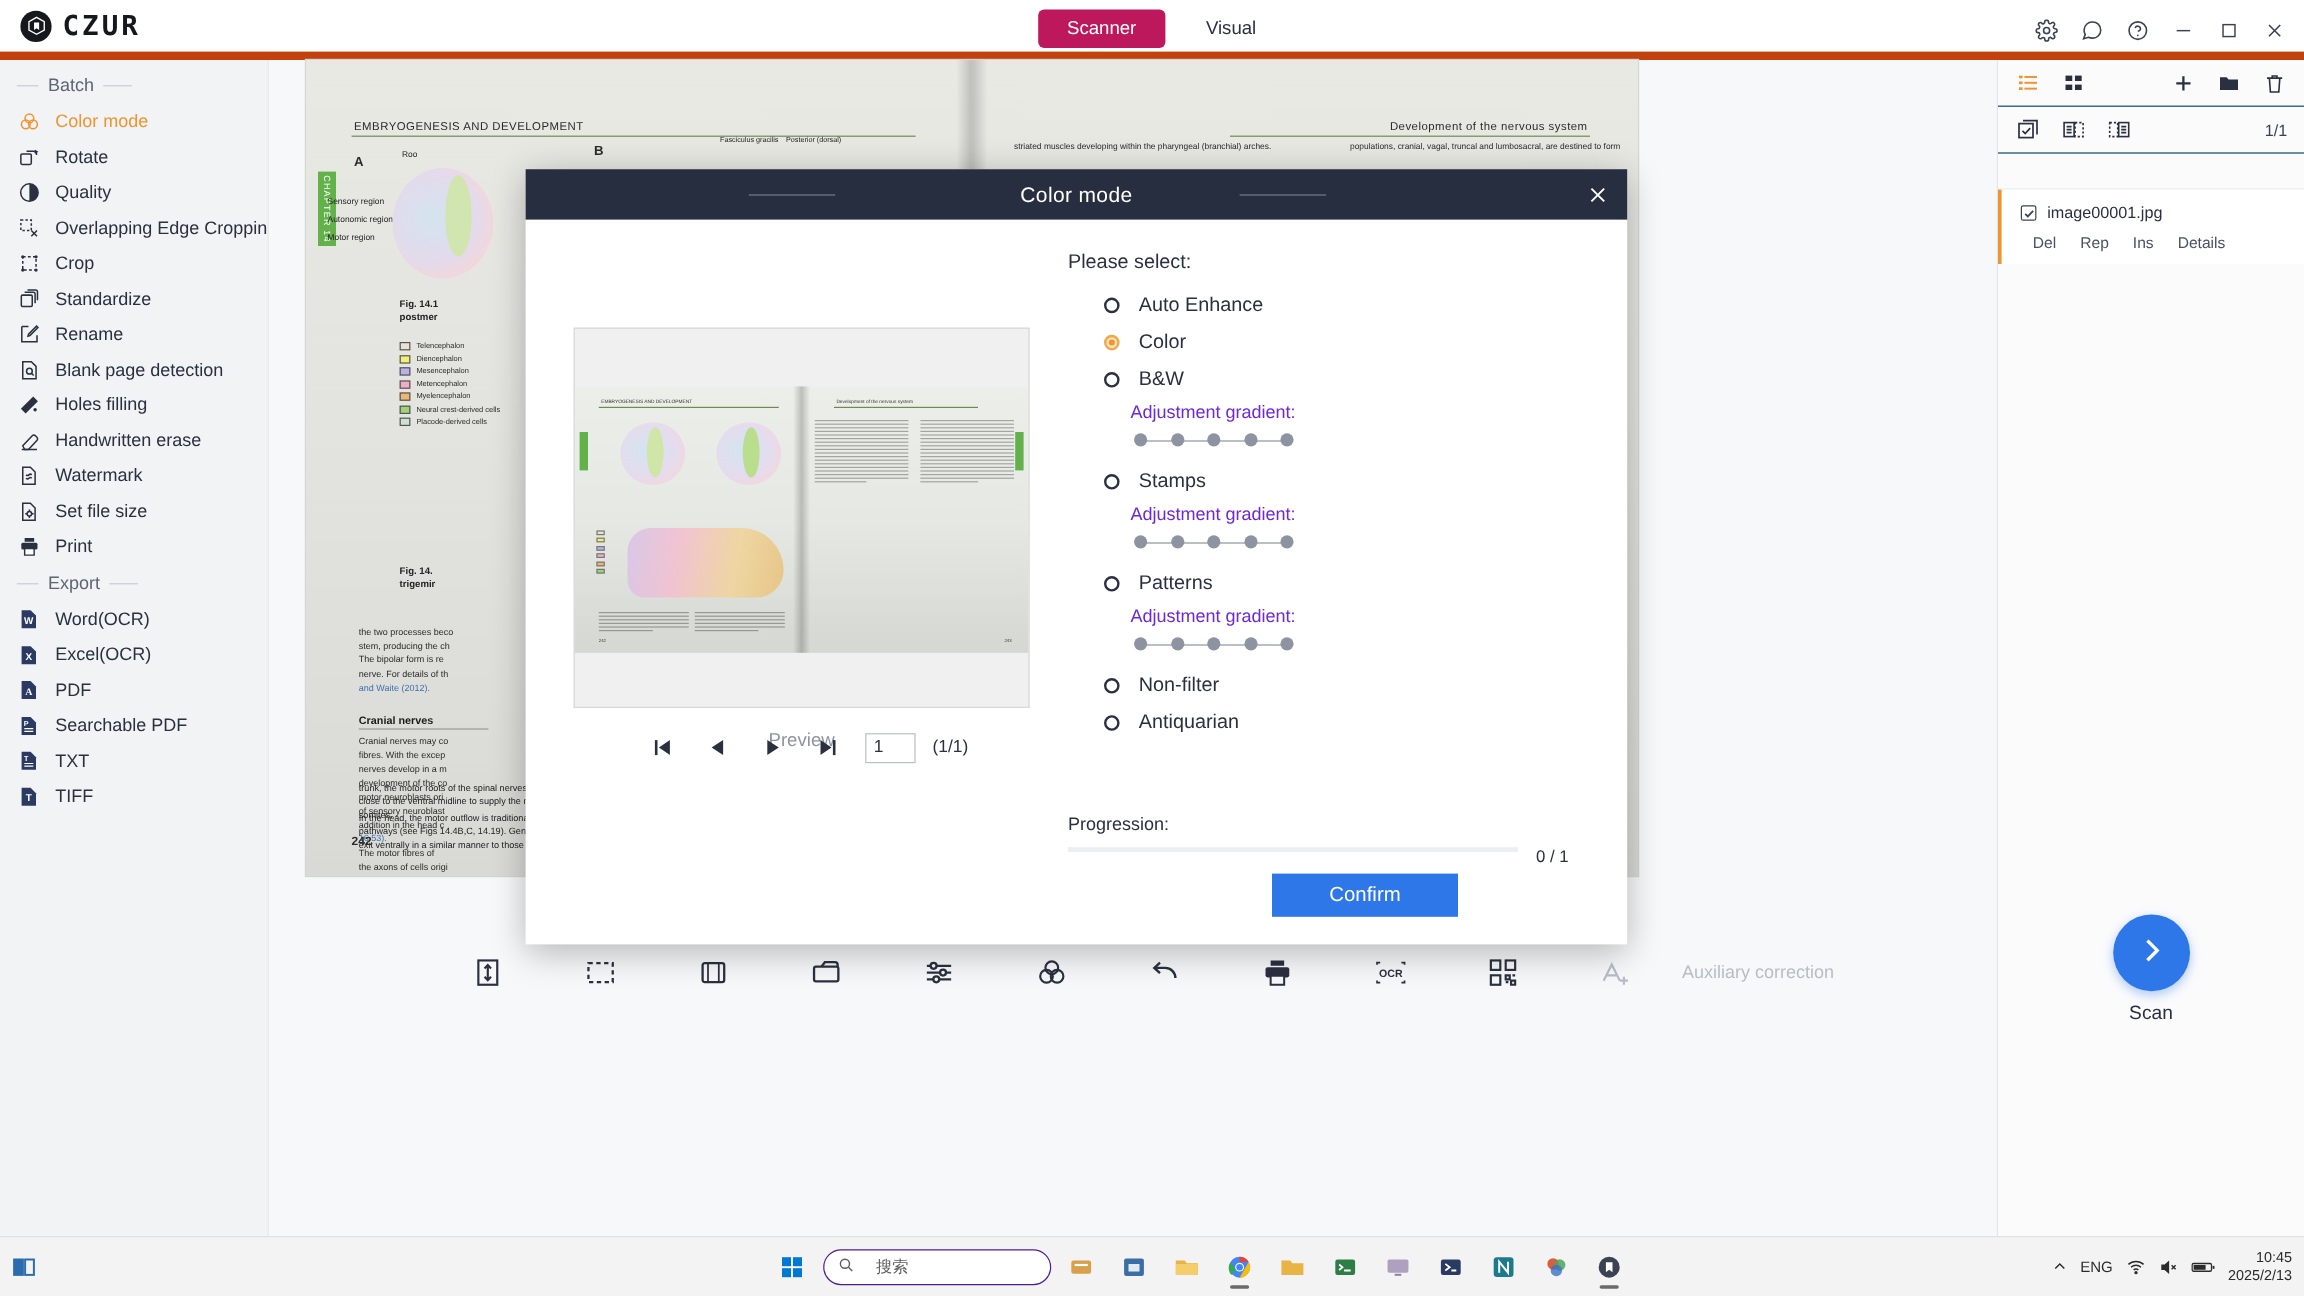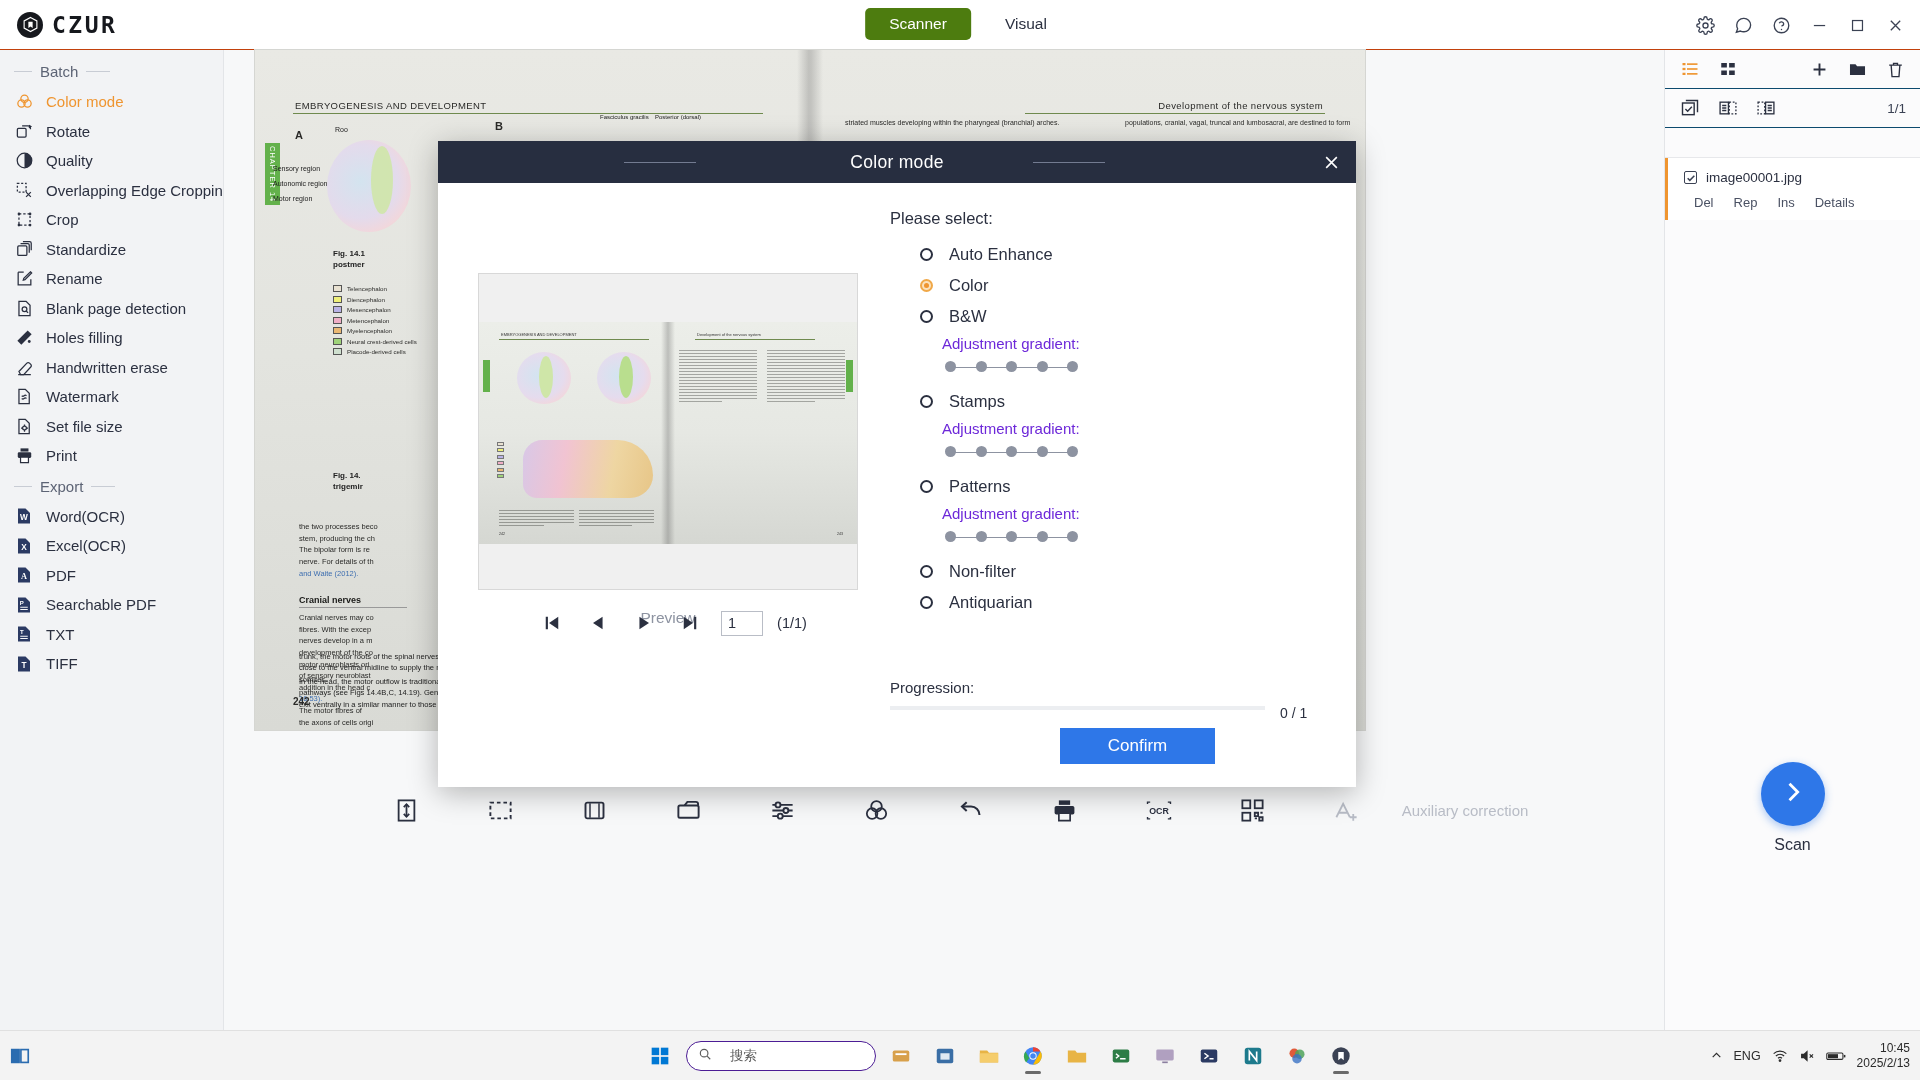--- a/index.html
+++ b/index.html
@@ -7,41 +7,41 @@
     width: 1920px; height: 1080px;
     font-family: "Liberation Sans", sans-serif;
     overflow: hidden; background: #ffffff;
   }
   #app { position: relative; width: 1920px; height: 1080px; }
 
   
   .topbar {
     position: absolute; top: 0; left: 0; width: 1920px; height: 50px;
     background: #ffffff; display: flex; 
-    border-bottom: 1px solid #c2410c;
+    border-bottom: 7px solid #c2410c;
   }
   .brand { display: flex; align-items: center; gap: 9px; padding-left: 17px; width: 275px; }
   .brand-mark {
     width: 26px; height: 26px; border-radius: 50%; background: #16181d;
     display: flex; align-items: center; justify-content: center;
   }
   .brand-mark svg { display: block; }
   .brand-name {
     font-size: 23px; font-weight: 700; color: #16181d; letter-spacing: 2.5px;
     font-family: "DejaVu Sans Mono", monospace;
   }
   .seg {
     position: absolute; left: 50%; transform: translateX(-50%);
     display: flex; align-items: center; gap: 10px; top: 8px;
   }
   .seg-item {
     font-size: 15.5px; color: #2b3040; padding: 7px 24px; border-radius: 5px;
     cursor: pointer; white-space: nowrap;
   }
-  .seg-item.active { background: #4d7c0f; color: #ffffff; margin-left: 16px; }
+  .seg-item.active { background: #be185d; color: #ffffff; margin-left: 16px; }
 
   .winbtns {
     position: absolute; right: 0; top: 0; height: 50px;
     display: flex; align-items: center; gap: 0px; padding-right: 6px;
   }
   .wbtn {
     width: 38px; height: 38px; display: flex; align-items: center; justify-content: center;
     cursor: pointer; color: #3b4254;
   }
 

